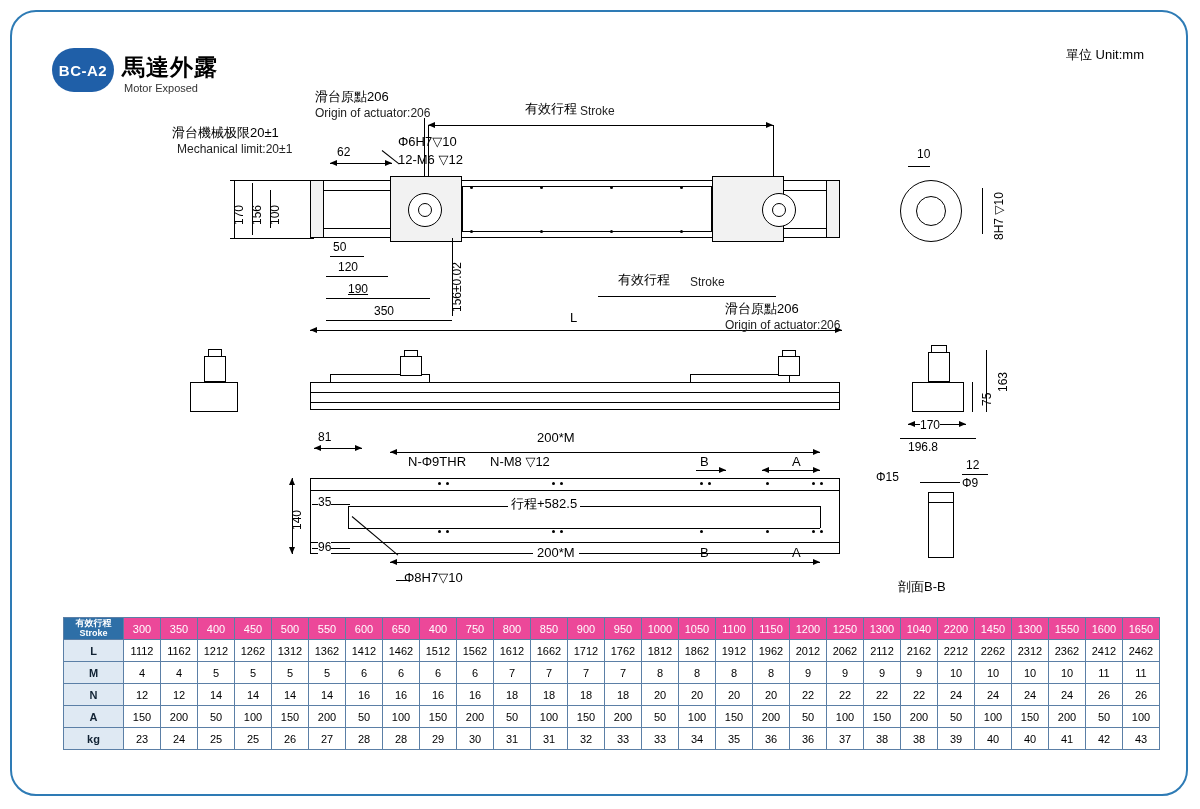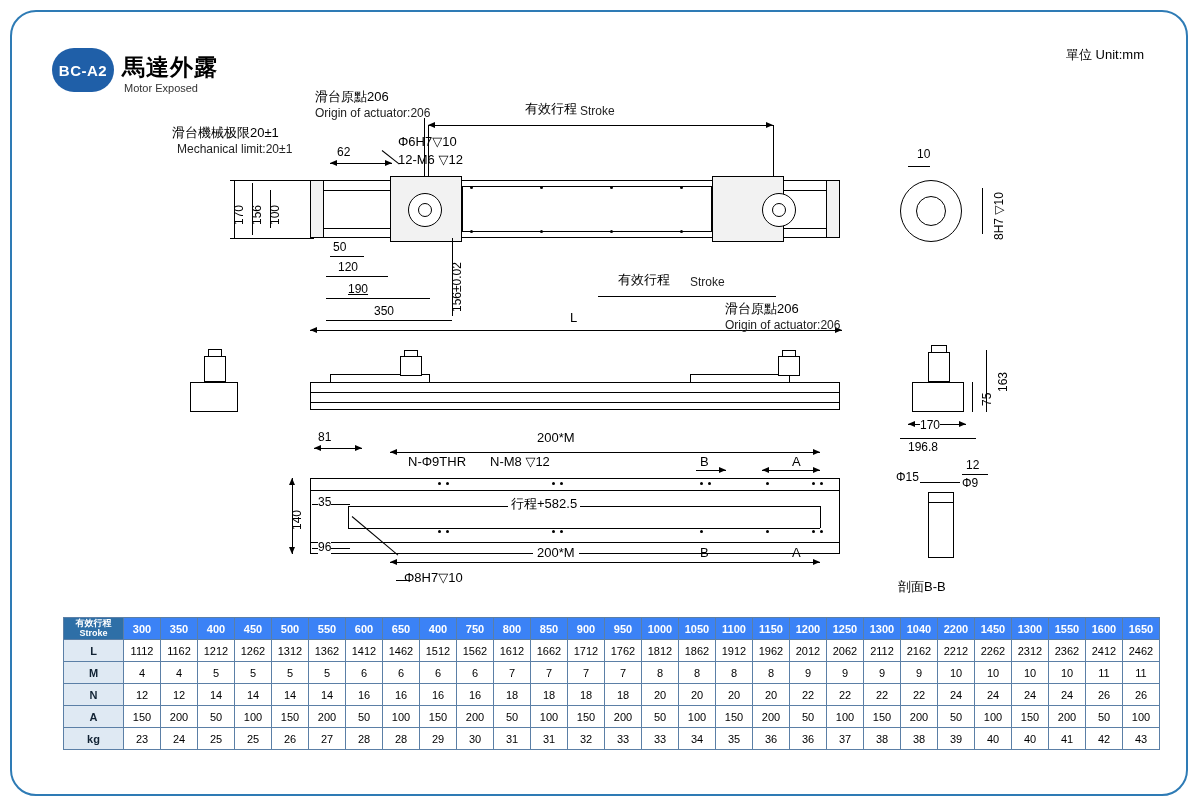--- a/index.html
+++ b/index.html
@@ -39,21 +39,21 @@
   .arrow-r{border-left:7px solid #000;}
   .arrow-u,.arrow-d{position:absolute;width:0;height:0;border-left:3px solid transparent;border-right:3px solid transparent;}
   .arrow-u{border-bottom:7px solid #000;}
   .arrow-d{border-top:7px solid #000;}
   
   .tbl{position:absolute;left:63px;top:617px;border-collapse:collapse;}
   .tbl td,.tbl th{
     border:1px solid #5b7fa6;font-size:11px;text-align:center;
     height:22px;padding:0;box-sizing:border-box;
   }
-  .tbl .hdr{background:#3b82f6;color:#fff;font-weight:bold;width:37px;}
+  .tbl .hdr{background:#ec4899;color:#fff;font-weight:normal;width:37px;}
   .tbl .rowhdr{background:#dfe9f3;color:#123;font-weight:bold;width:60px;}
   .tbl .corner{background:#2e6fa7;color:#fff;width:60px;line-height:1.05;font-size:9px;font-weight:bold;}
   .tbl td.val{background:#fff;width:37px;}
 </style>
 </head>
 <body>
 
 <div class="frame"></div>
 
 <div class="badge">BC-A2</div>
@@ -242,21 +242,21 @@
 <div class="ln hl" style="left:696px;top:562px;width:30px;"></div>
 <div class="t md" style="left:792px;top:545px;">A</div>
 
 <div class="ln" style="left:352px;top:516px;width:60px;height:1px;transform:rotate(40deg);transform-origin:left center;"></div>
 <div class="ln hl" style="left:396px;top:580px;width:14px;"></div>
 <div class="t md" style="left:404px;top:570px;">Φ8H7▽10</div>
 
 <div class="box" style="left:928px;top:492px;width:26px;height:66px;"></div>
 <div class="ln hl" style="left:928px;top:502px;width:26px;"></div>
 <div class="ln hl" style="left:920px;top:482px;width:40px;"></div>
-<div class="t" style="left:896px;top:470px;">Φ15</div>
+<div class="t" style="left:876px;top:470px;">Φ15</div>
 <div class="ln hl" style="left:962px;top:474px;width:26px;"></div>
 <div class="t" style="left:966px;top:458px;">12</div>
 <div class="t" style="left:962px;top:476px;">Φ9</div>
 <div class="t md" style="left:898px;top:578px;">剖面B-B</div>
 
 <table class="tbl">
   <thead>
     <tr>
       <th class="corner">
         <div>有效行程</div>

